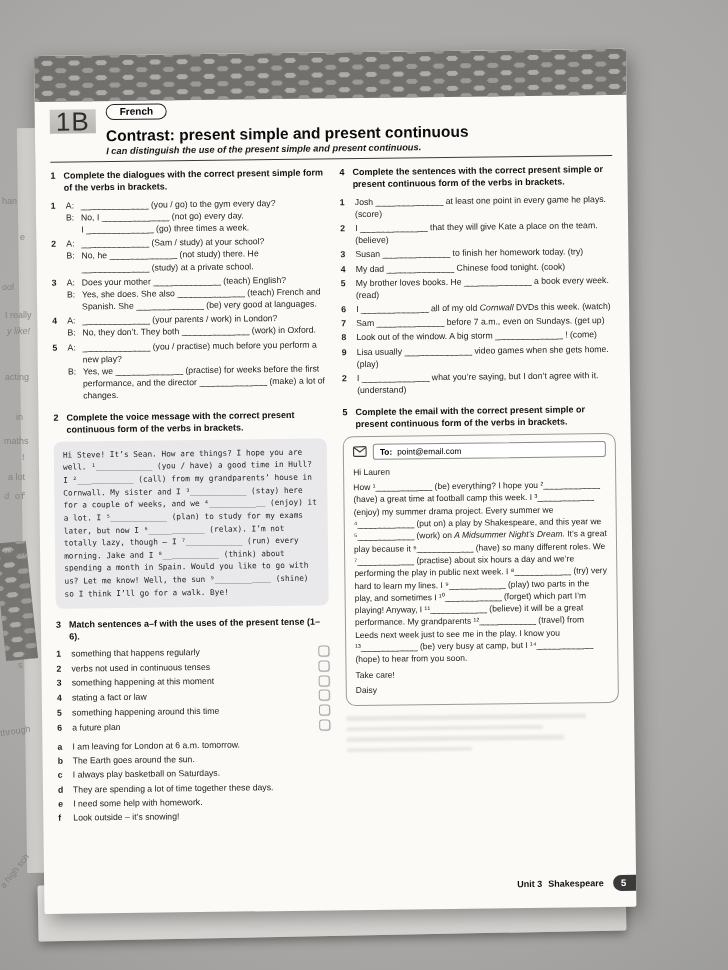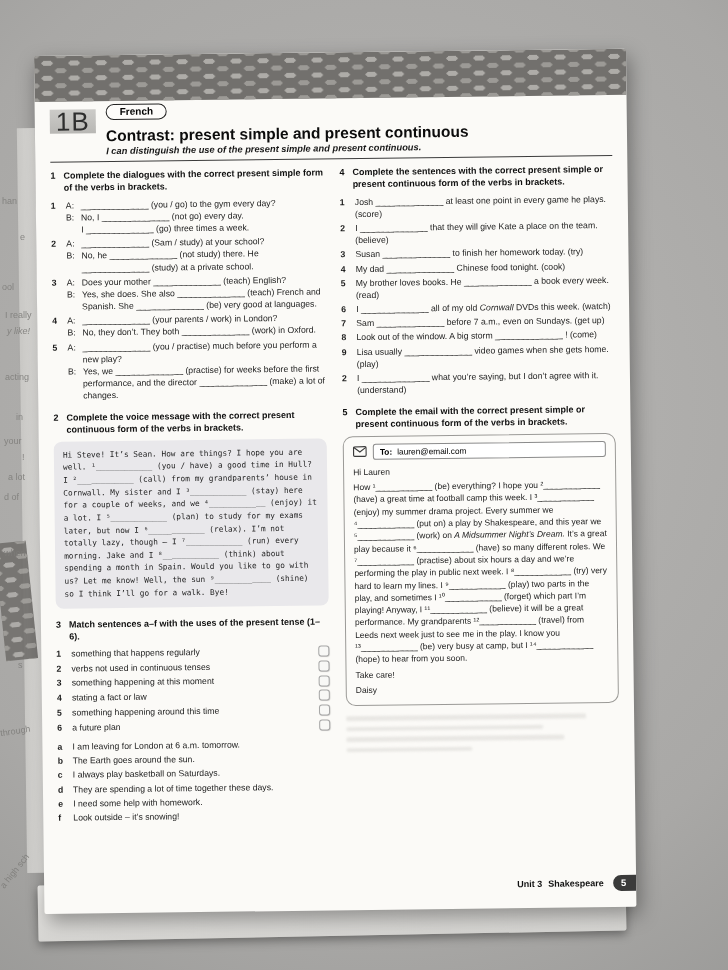--- a/index.html
+++ b/index.html
@@ -102,24 +102,24 @@
   <div class="pattern-fragment halftone"></div>
   <div class="sheet-bottom"></div>
 
   <span class="margin-frag" style="left:2px;top:196px;">han</span>
   <span class="margin-frag" style="left:20px;top:232px;">e</span>
   <span class="margin-frag" style="left:2px;top:282px;">ool</span>
   <span class="margin-frag" style="left:5px;top:310px;">I really</span>
   <span class="margin-frag" style="left:7px;top:326px;font-style:italic;">y like!</span>
   <span class="margin-frag" style="left:5px;top:372px;text-align:center;">acting</span>
   <span class="margin-frag" style="left:16px;top:412px;">in</span>
-  <span class="margin-frag" style="left:4px;top:436px;">your</span>
+  <span class="margin-frag" style="left:4px;top:436px;">maths</span>
   <span class="margin-frag" style="left:22px;top:452px;">!</span>
   <span class="margin-frag" style="left:8px;top:472px;">a lot</span>
-  <span class="margin-frag" style="left:4px;top:492px;">d of</span>
+  <span class="margin-frag" style="left:4px;top:492px;font-family:Liberation Mono, monospace;">d of</span>
   <span class="margin-frag" style="left:4px;top:548px;">when</span>
   <span class="margin-frag" style="left:18px;top:660px;">s</span>
   <span class="margin-frag" style="left:0px;top:726px;transform:rotate(-9deg);">through</span>
   <span class="margin-frag" style="left:-6px;top:866px;transform:rotate(-52deg);">a high sch</span>
 
   <div class="page">
     <div class="dot-band halftone"></div>
 
     <div class="content">
       <div class="hdr">
@@ -349,21 +349,21 @@
             </div>
 
             <div class="email">
               <div class="em-head">
                 <svg width="14" height="11" viewBox="0 0 14 11">
                     <rect x="0.7" y="0.7" width="12.6" height="9.6" rx="1.2" fill="none" stroke="#3a3a3a" stroke-width="1.2"></rect>
                     <path d="M1 1.4 L7 6 L13 1.4" fill="none" stroke="#3a3a3a" stroke-width="1.1"></path>
                   </svg>
                 <div class="to-field">
                   <span class="to-label">To:</span>
-                  <span>lauren@email.com</span>
+                  <span>point@email.com</span>
                 </div>
               </div>
               <div class="em-body">
                 <div class="em-line">Hi Lauren</div>
                 <div class="em-line"><span>How ¹____________ (be) everything? I hope you ²____________ (have) a great time at football camp this week. I ³____________ (enjoy) my summer drama project. Every summer we ⁴____________ (put on) a play by Shakespeare, and this year we ⁵____________ (work) on </span><span class="it">A Midsummer Night’s Dream.</span><span> It’s a great play because it ⁶____________ (have) so many different roles. We ⁷____________ (practise) about six hours a day and we’re performing the play in public next week. I ⁸____________ (try) very hard to learn my lines. I ⁹____________ (play) two parts in the play, and sometimes I ¹⁰____________ (forget) which part I’m playing! Anyway, I ¹¹____________ (believe) it will be a great performance. My grandparents ¹²____________ (travel) from Leeds next week just to see me in the play. I know you ¹³____________ (be) very busy at camp, but I ¹⁴____________ (hope) to hear from you soon.</span></div>
                 <div class="em-line">Take care!</div>
                 <div>Daisy</div>
               </div>
             </div>
 

